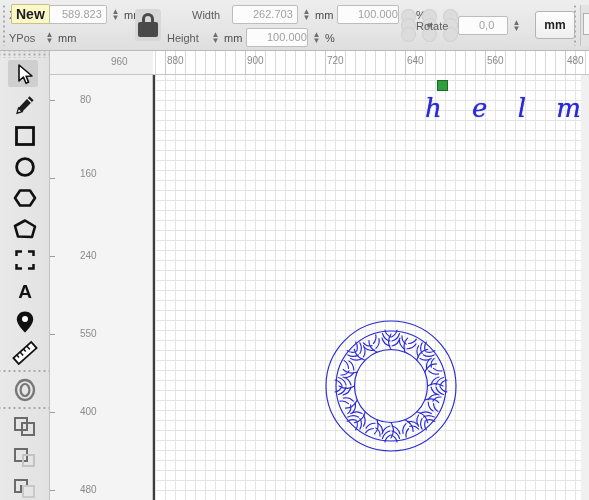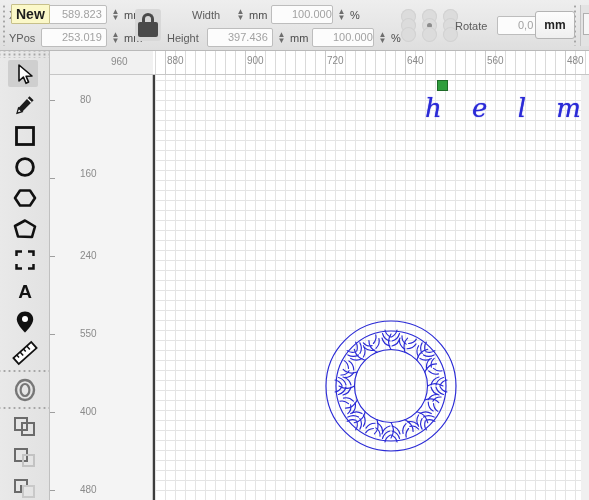--- a/index.html
+++ b/index.html
@@ -194,51 +194,50 @@
       <span class="spin">
           <i>▲</i>
           <i>▼</i>
         </span>
       <span class="unit">mm</span>
     </div>
     <div class="newbadge">New</div>
 
     <div class="fld-row" style="left:9px; top:28px;">
       <span class="lbl" style="width:32px;">YPos</span>
-      <span class="inp" style="width:66px;">253.019</span>
       <span class="spin">
           <i>▲</i>
           <i>▼</i>
         </span>
       <span class="unit">mm</span>
     </div>
 
     <div class="lock">
       <div class="shackle"></div>
       <div class="body"></div>
     </div>
 
     <div class="fld-row" style="left:167px; top:5px;margin-left:25px;">
       <span class="lbl" style="width:40px;">Width</span>
+      <span class="inp" style="width:66px;">262.703</span>
       <span class="spin">
           <i>▲</i>
           <i>▼</i>
         </span>
       <span class="unit" style="width:22px;">mm</span>
       <span class="inp" style="width:62px;">100.000</span>
       <span class="spin">
           <i>▲</i>
           <i>▼</i>
         </span>
       <span class="unit">%</span>
     </div>
 
     <div class="fld-row" style="left:167px; top:28px;">
       <span class="lbl" style="width:40px;">Height</span>
-      <span class="inp" style="width:66px;">397.436</span>
       <span class="spin">
           <i>▲</i>
           <i>▼</i>
         </span>
       <span class="unit" style="width:22px;">mm</span>
       <span class="inp" style="width:62px;">100.000</span>
       <span class="spin">
           <i>▲</i>
           <i>▼</i>
         </span>
@@ -250,21 +249,21 @@
       <div class="dot" style="left:21px; top:0px;"></div>
       <div class="dot" style="left:42px; top:0px;"></div>
       <div class="dot" style="left:0px;  top:9px;"></div>
       <div class="dot sel" style="left:21px; top:9px;"></div>
       <div class="dot" style="left:42px; top:9px;"></div>
       <div class="dot" style="left:0px;  top:18px;"></div>
       <div class="dot" style="left:21px; top:18px;"></div>
       <div class="dot" style="left:42px; top:18px;"></div>
     </div>
 
-    <div class="fld-row" style="left:455px; top:16px;">
+    <div class="fld-row" style="left:416px; top:16px;">
       <span class="lbl" style="width:42px;">Rotate</span>
       <span class="inp" style="width:50px;">0,0</span>
       <span class="spin">
           <i>▲</i>
           <i>▼</i>
         </span>
     </div>
 
     <div class="mmbtn">mm</div>
     <div class="sidepanel-edge">

